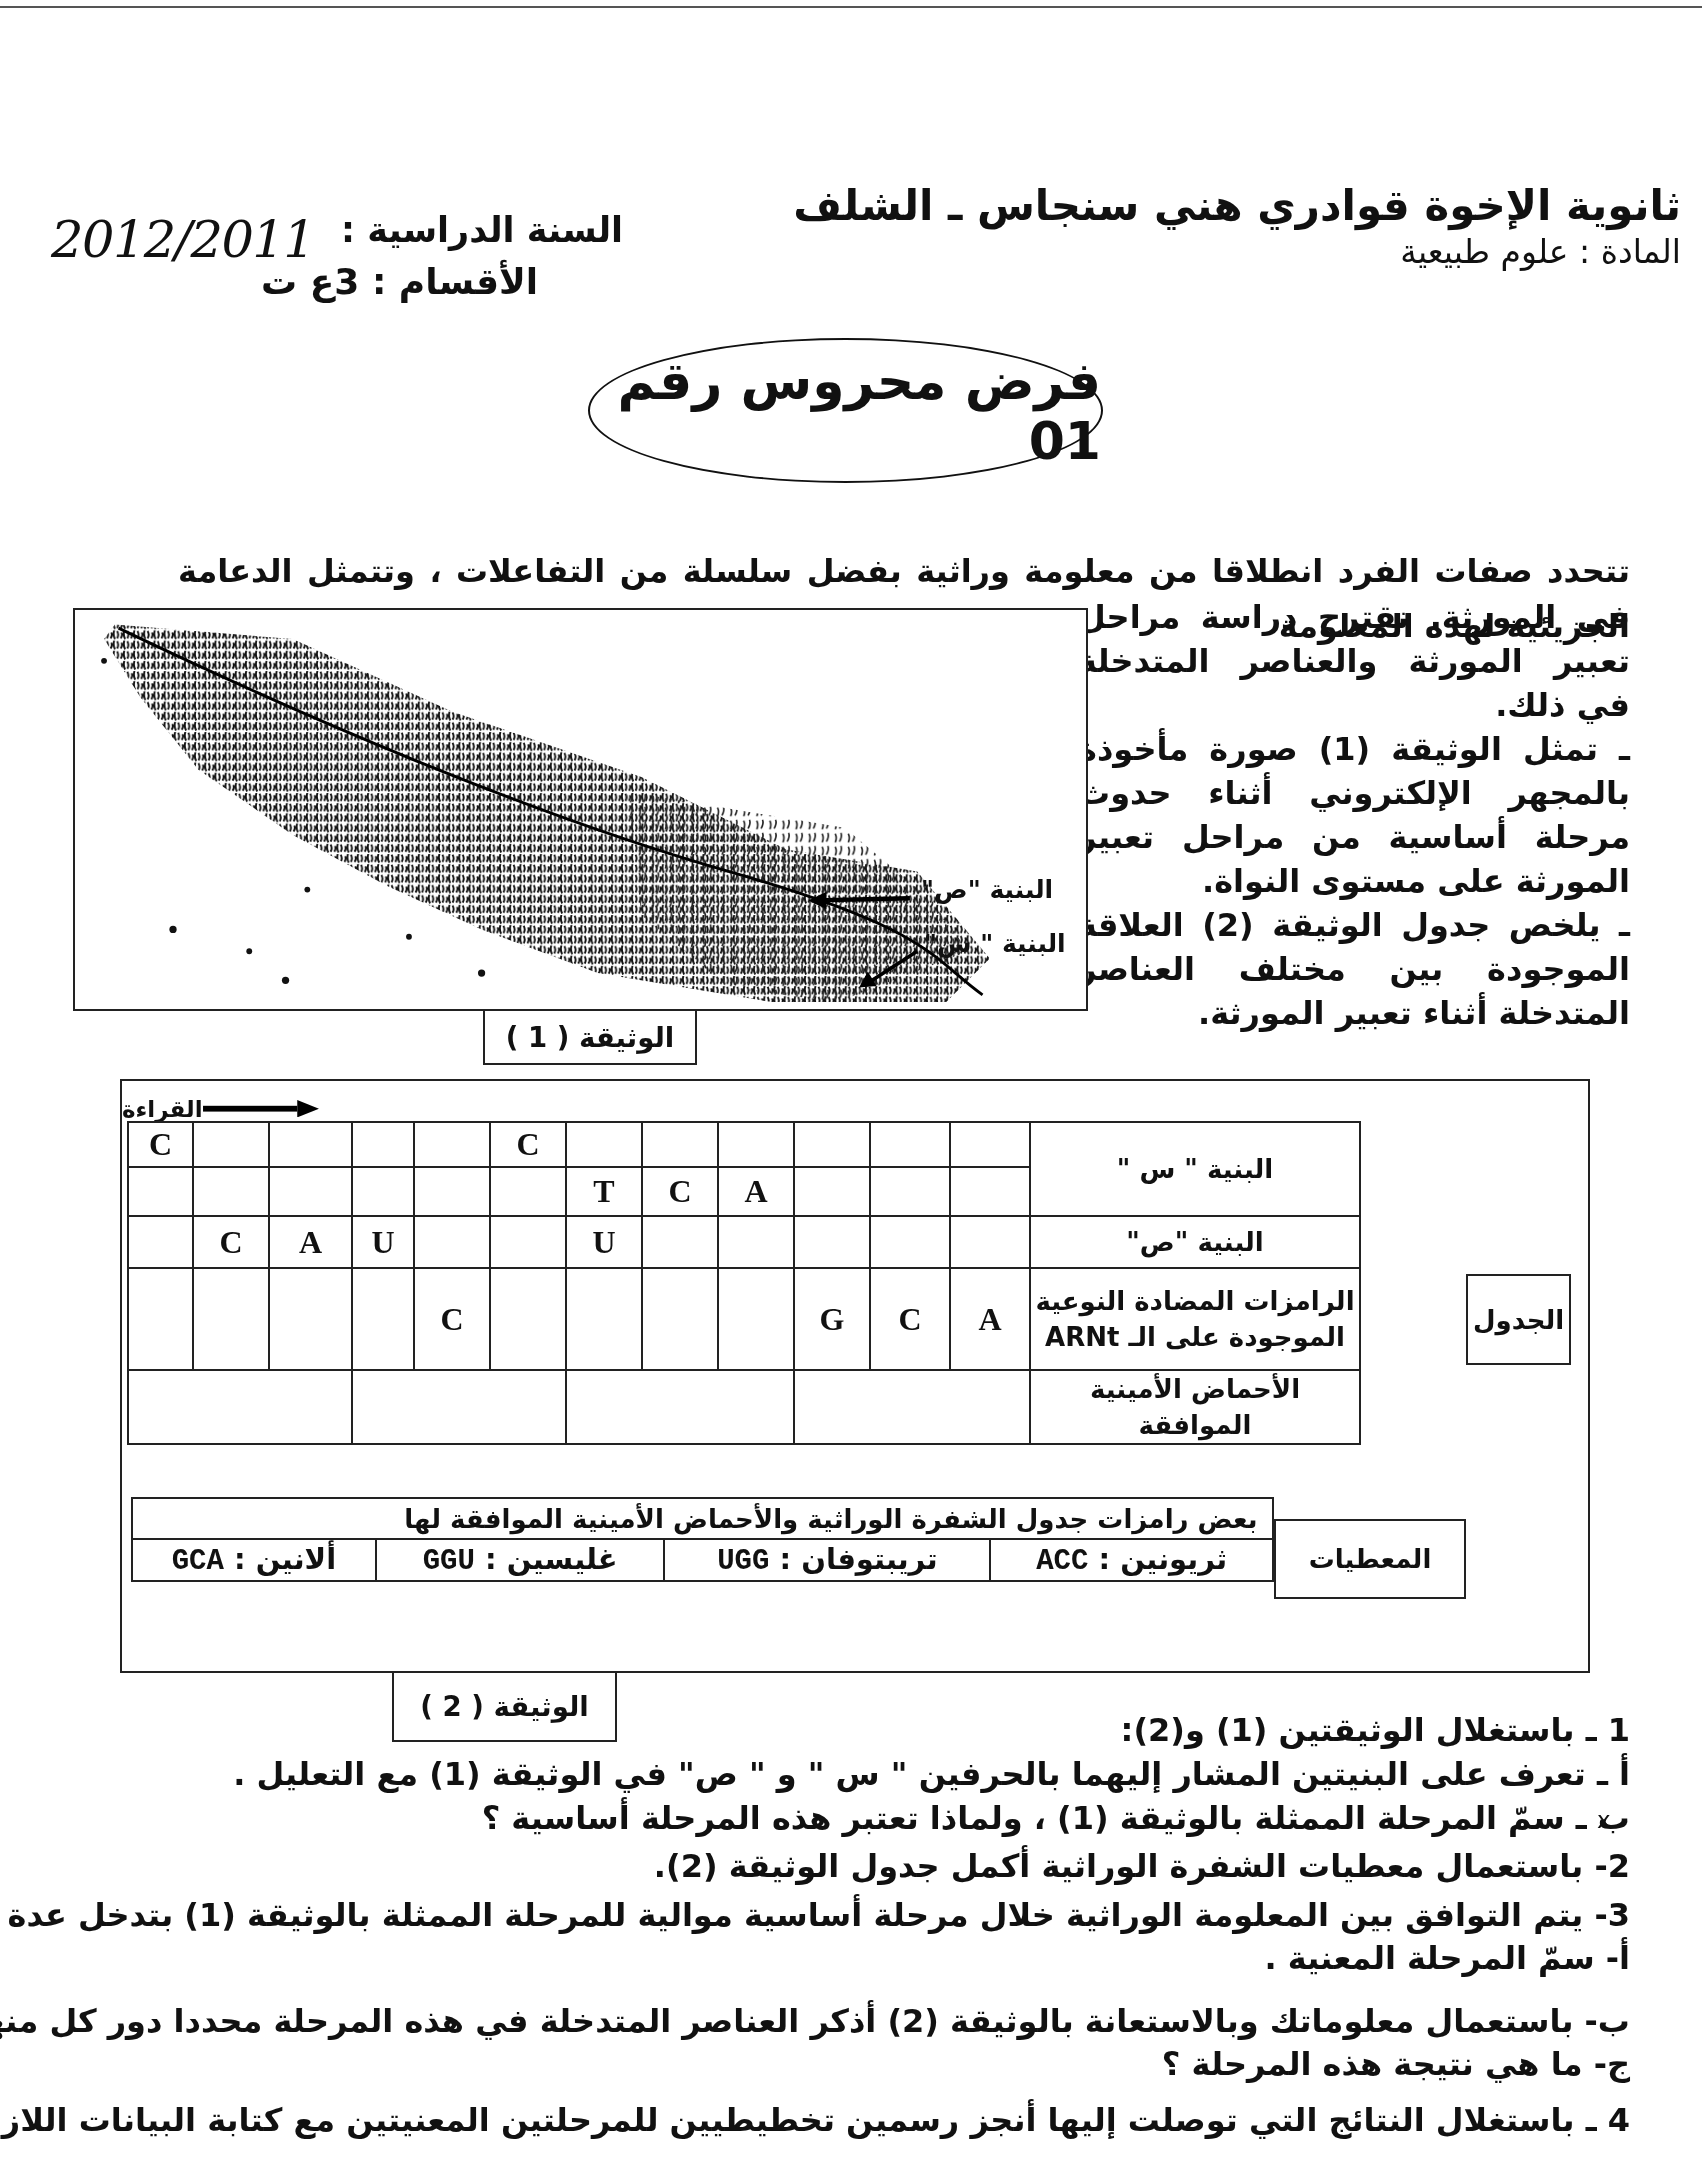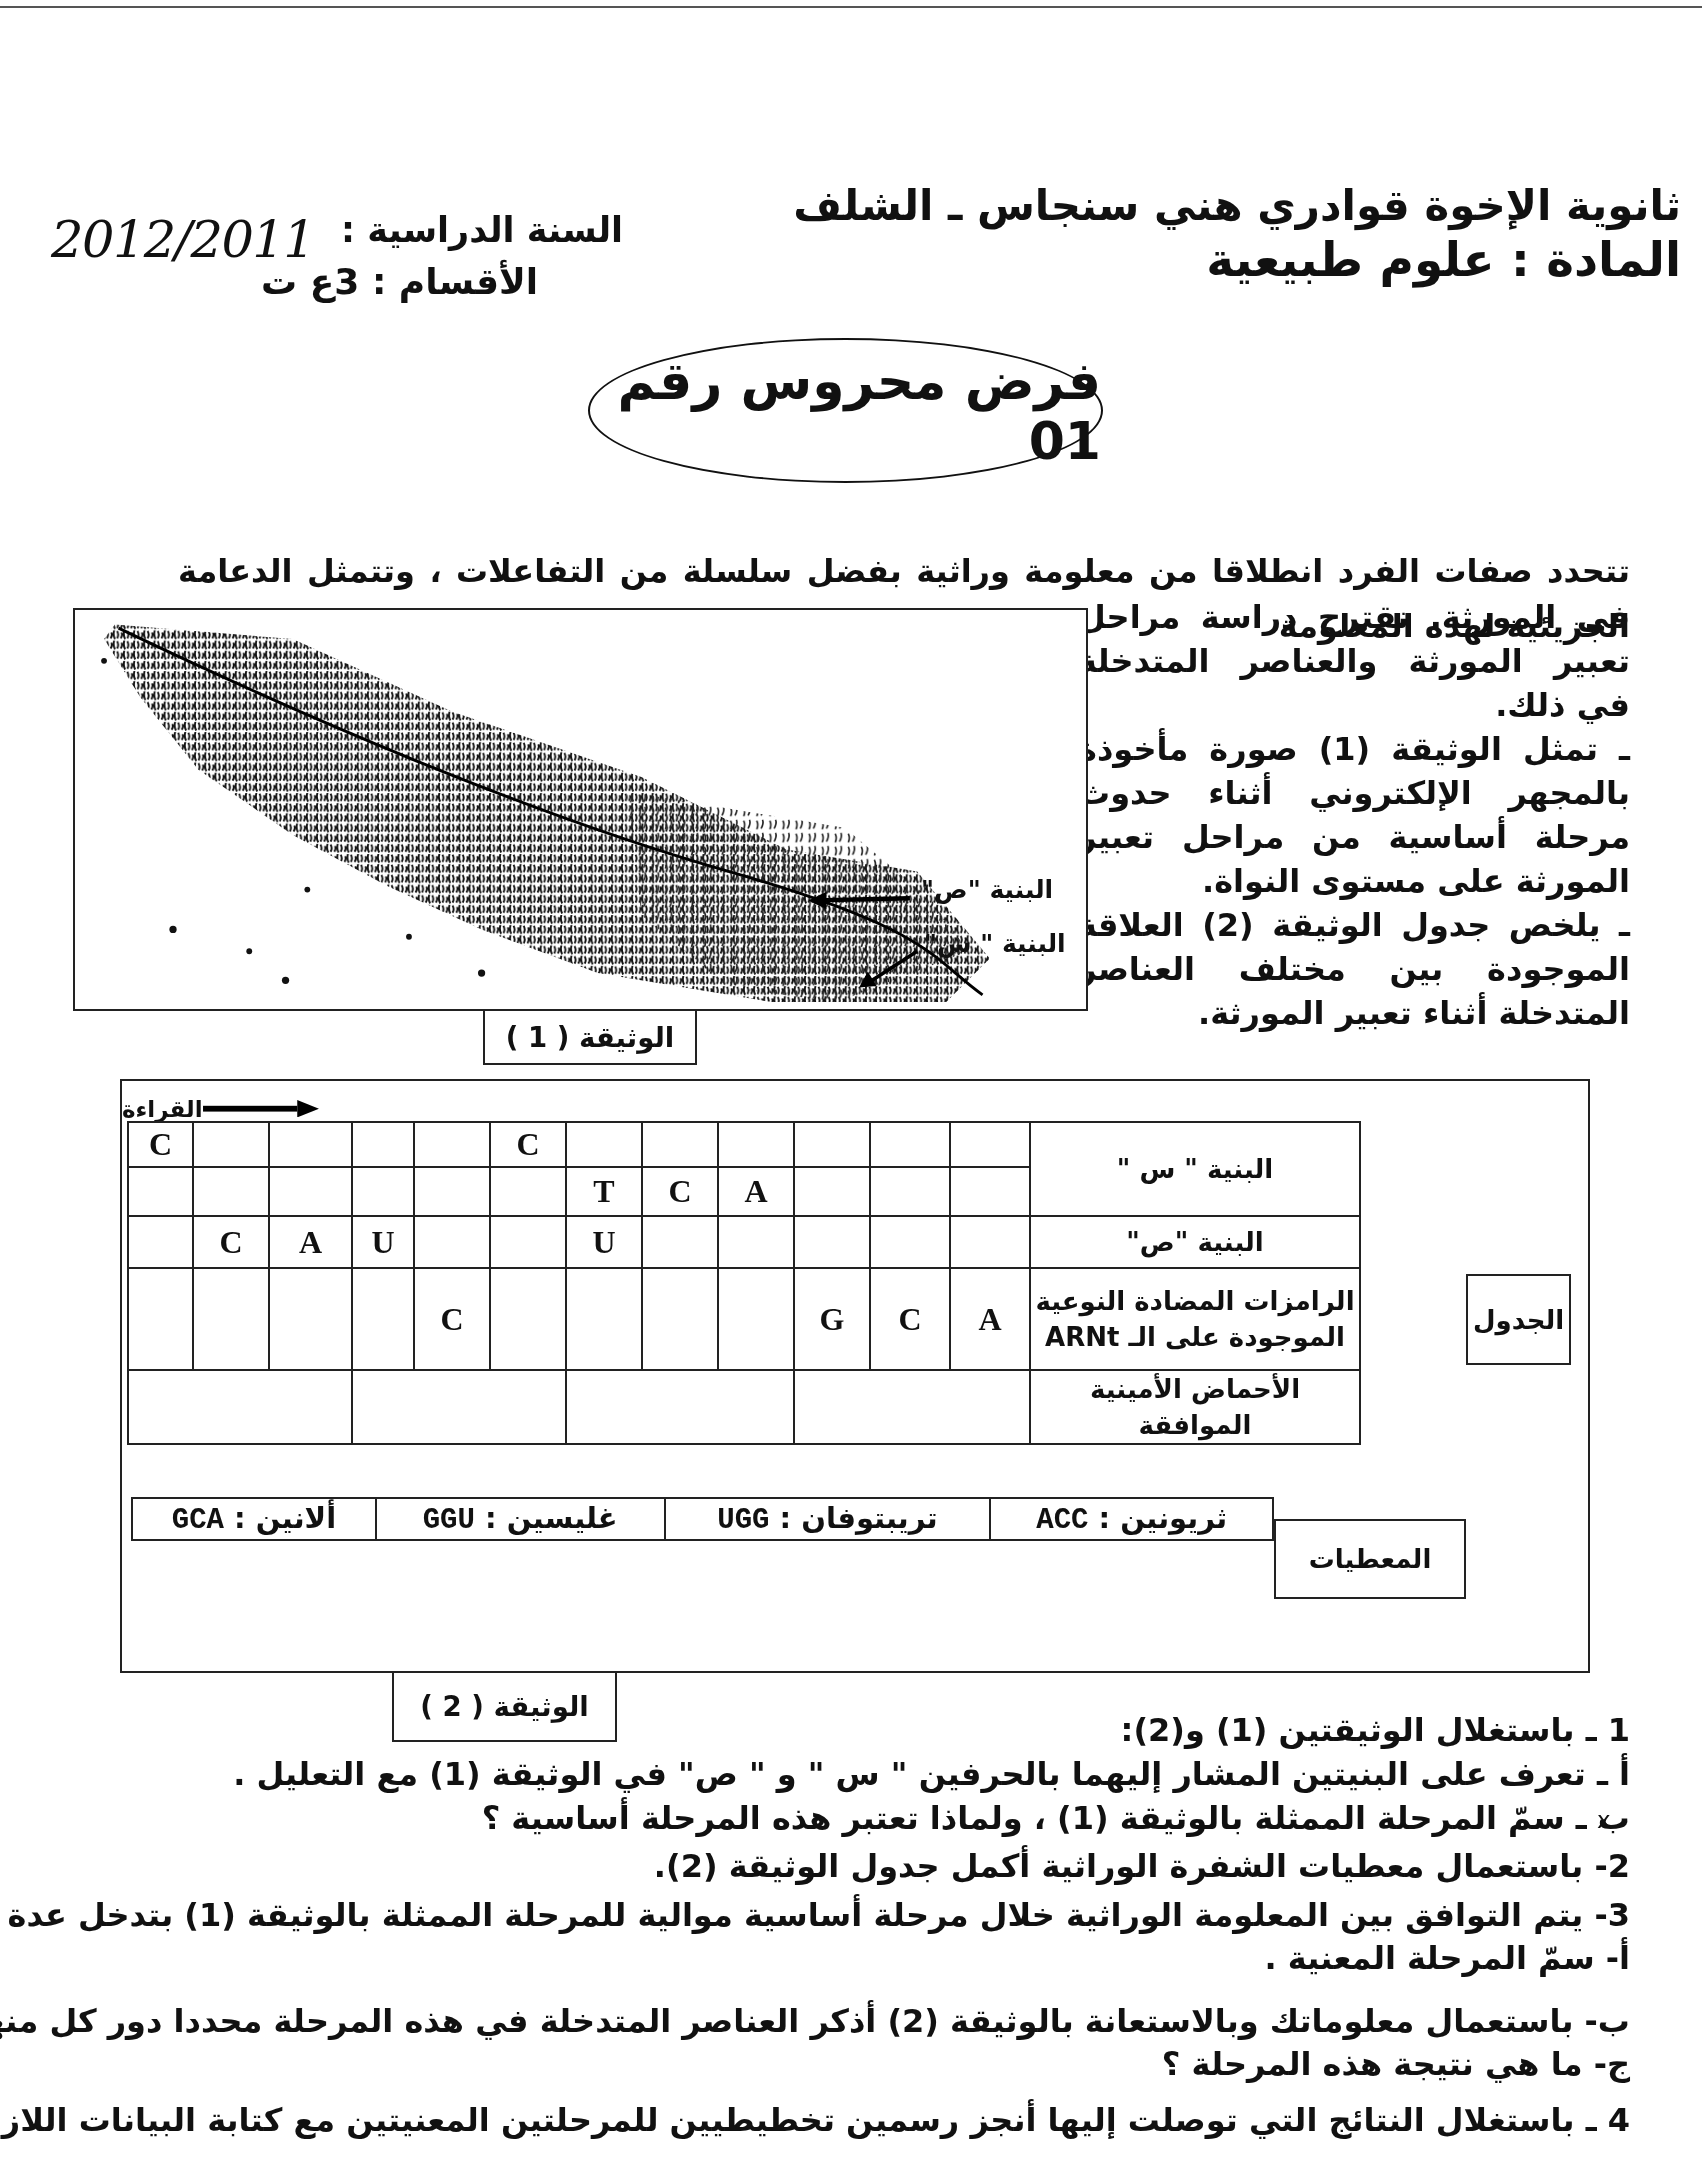--- a/index.html
+++ b/index.html
@@ -10,21 +10,21 @@
     color: #111111;
     overflow: hidden;
   }
   .abs { position: absolute; }
 
   
   .scan-top { left: 0; top: 5.8px; width: 1703px; height: 2.2px; background: #555; }
 
   
   .school { right: 22px; top: 181px; font-size: 42px; font-weight: bold; text-align: right; direction: rtl; }
-  .subject { right: 22px; top: 232px; font-size: 47px; font-weight: bold; text-align: right; direction: rtl; }
+  .subject { right: 22px; top: 232px; font-size: 33px; font-weight: normal; text-align: right; direction: rtl; }
   .year-hand { left: 51px; top: 210px; font-family: "DejaVu Serif", serif; font-style: italic; font-size: 51px; letter-spacing: -1.5px; }
   .classes { left: 261px; top: 261px; font-size: 36px; font-weight: bold; direction: rtl; }
 
   
   .title-oval {
     left: 588px; top: 338px; width: 515px; height: 145px;
     border: 2.9px solid #111; border-radius: 50%;
     display: flex; align-items: center; justify-content: center;
     font-size: 52px; font-weight: bold; direction: rtl;
   }
@@ -200,20 +200,23 @@
     <td colspan="3"></td>
     <td colspan="3"></td>
     <td class="rowhead">الأحماض الأمينية الموافقة</td>
   </tr>
 </tbody>
   </table>
 <div class="abs table-side">الجدول</div>
 
 <table class="code">
   <tbody>
+      <tr>
+    <td class="code-title" colspan="4">بعض رامزات جدول الشفرة الوراثية والأحماض الأمينية الموافقة لها</td>
+  </tr>
   <tr>
     <td><span>ألانين</span> : <span class="code-cell">GCA</span></td>
     <td><span>غليسين</span> : <span class="code-cell">GGU</span></td>
     <td><span>تريبتوفان</span> : <span class="code-cell">UGG</span></td>
     <td><span>ثريونين</span> : <span class="code-cell">ACC</span></td>
   </tr>
 </tbody>
   </table>
 <div class="abs data-side">المعطيات</div>
 <div class="abs doc2-caption-box">الوثيقة ( 2 )</div>

